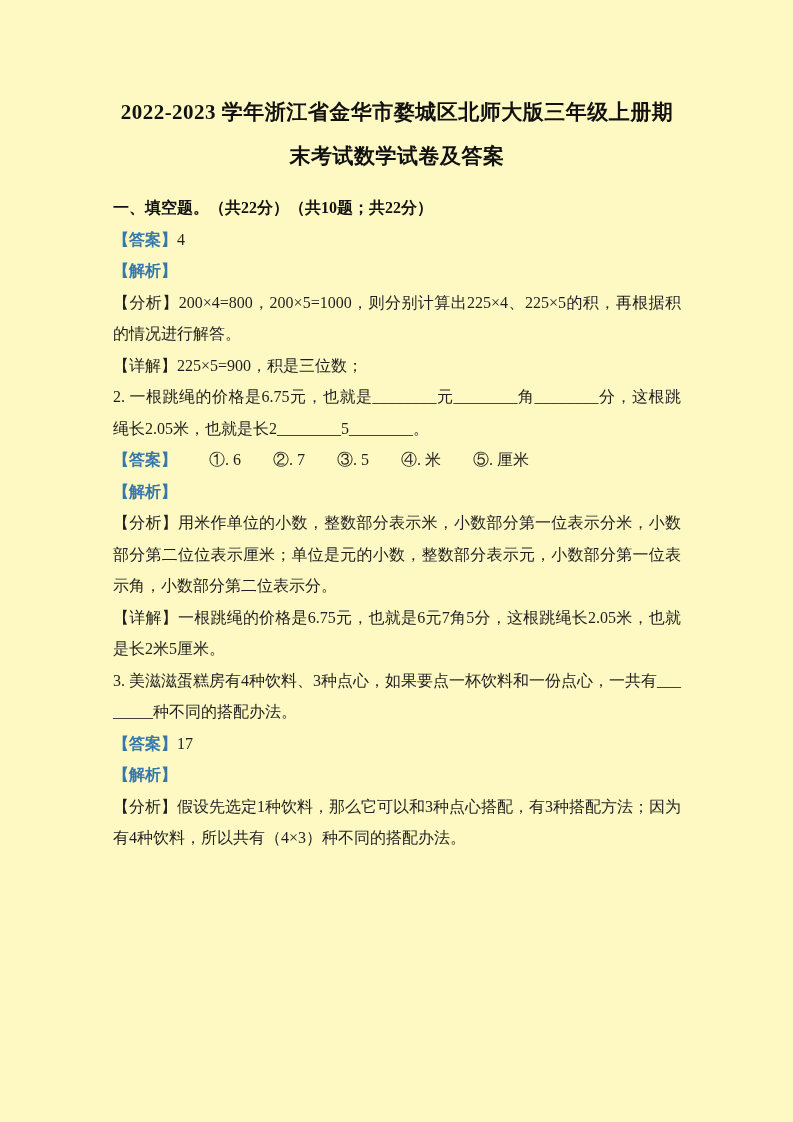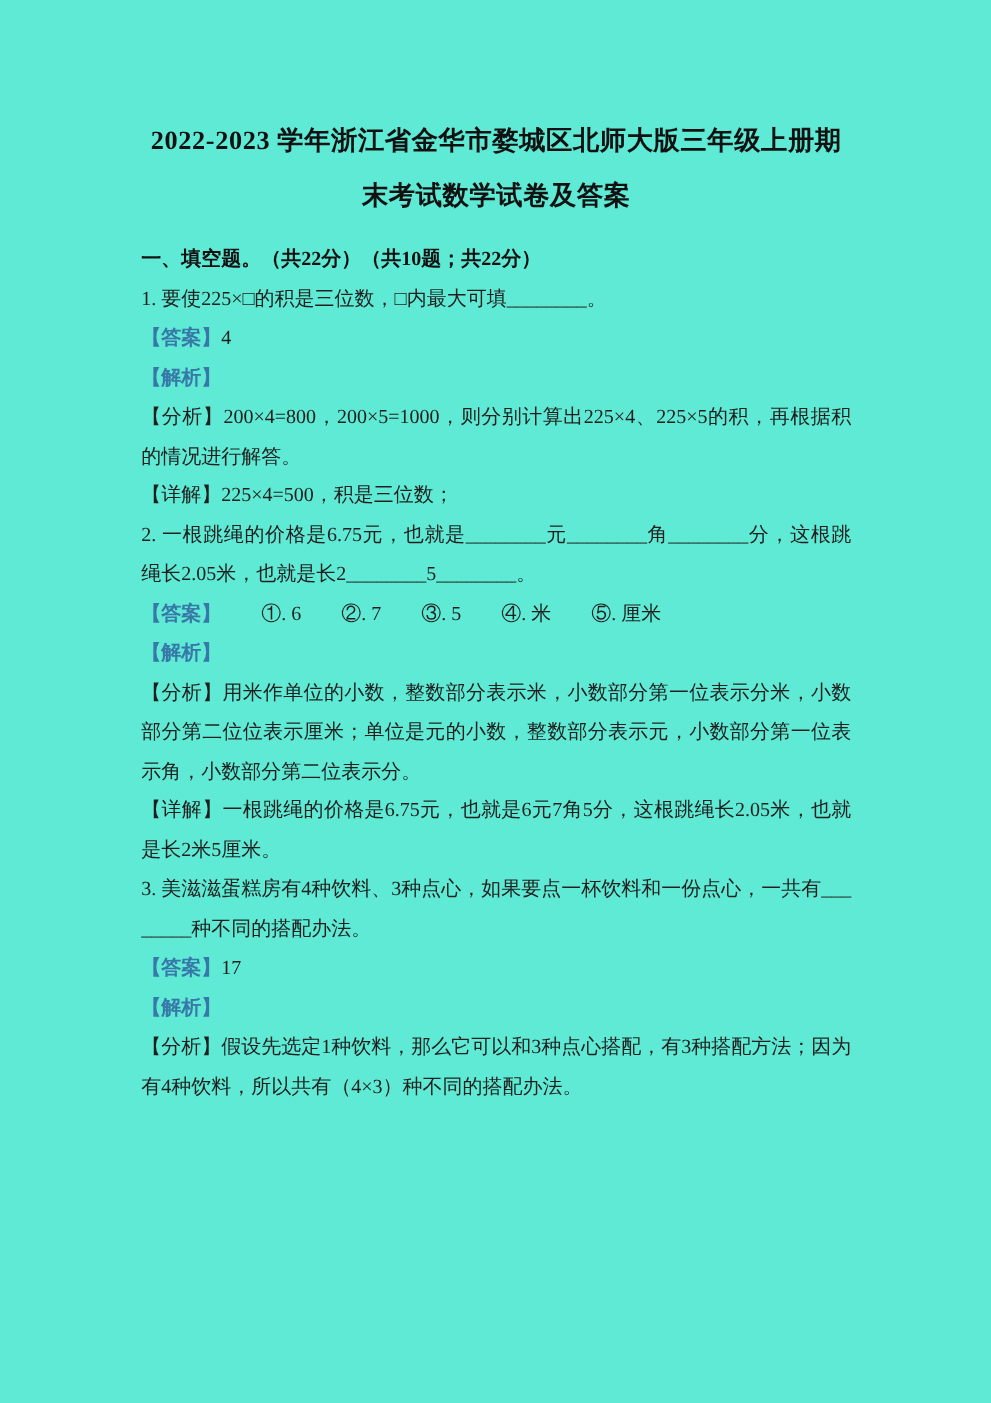--- a/index.html
+++ b/index.html
@@ -5,21 +5,21 @@
   html, body {
     margin: 0;
     padding: 0;
     background: #ffffff;
   }
   .page {
     position: relative;
     width: 793px;
     height: 1122px;
     margin: 0 auto;
-    background: #5eead4;
+    background: #fef9c3;
     box-sizing: border-box;
     padding: 90px 112px 0 113px;
     overflow: hidden;
     font-family: "Liberation Serif", "DejaVu Serif", serif;
     color: #1f1f1f;
   }
   .title {
     font-size: 21px;
     font-weight: 700;
     text-align: center;
@@ -44,25 +44,24 @@
     font-weight: bold;
   }
 </style>
 </head>
 <body>
 
 <div class="page">
   <h1 class="title">2022-2023 学年浙江省金华市婺城区北师大版三年级上册期末考试数学试卷及答案</h1>
   <div>
       <p class="para section"><span>一、填空题。（共22分）（共10题；共22分）</span></p>
-      <p class="para"><span>1. 要使225×□的积是三位数，□内最大可填________。</span></p>
       <p class="para"><span class="blue">【答案】</span><span>4</span></p>
       <p class="para"><span class="blue">【解析】</span></p>
       <p class="para"><span>【分析】200×4=800，200×5=1000，则分别计算出225×4、225×5的积，再根据积的情况进行解答。</span></p>
-      <p class="para"><span>【详解】225×4=500，积是三位数；</span></p>
+      <p class="para"><span>【详解】225×5=900，积是三位数；</span></p>
       <p class="para"><span>2. 一根跳绳的价格是6.75元，也就是________元________角________分，这根跳绳长2.05米，也就是长2________5________。</span></p>
       <p class="para"><span class="blue">【答案】</span><span>　　①. 6　　②. 7　　③. 5　　④. 米　　⑤. 厘米</span></p>
       <p class="para"><span class="blue">【解析】</span></p>
       <p class="para"><span>【分析】用米作单位的小数，整数部分表示米，小数部分第一位表示分米，小数部分第二位位表示厘米；单位是元的小数，整数部分表示元，小数部分第一位表示角，小数部分第二位表示分。</span></p>
       <p class="para"><span>【详解】一根跳绳的价格是6.75元，也就是6元7角5分，这根跳绳长2.05米，也就是长2米5厘米。</span></p>
       <p class="para"><span>3. 美滋滋蛋糕房有4种饮料、3种点心，如果要点一杯饮料和一份点心，一共有________种不同的搭配办法。</span></p>
       <p class="para"><span class="blue">【答案】</span><span>17</span></p>
       <p class="para"><span class="blue">【解析】</span></p>
       <p class="para"><span>【分析】假设先选定1种饮料，那么它可以和3种点心搭配，有3种搭配方法；因为有4种饮料，所以共有（4×3）种不同的搭配办法。</span></p>
     </div>

